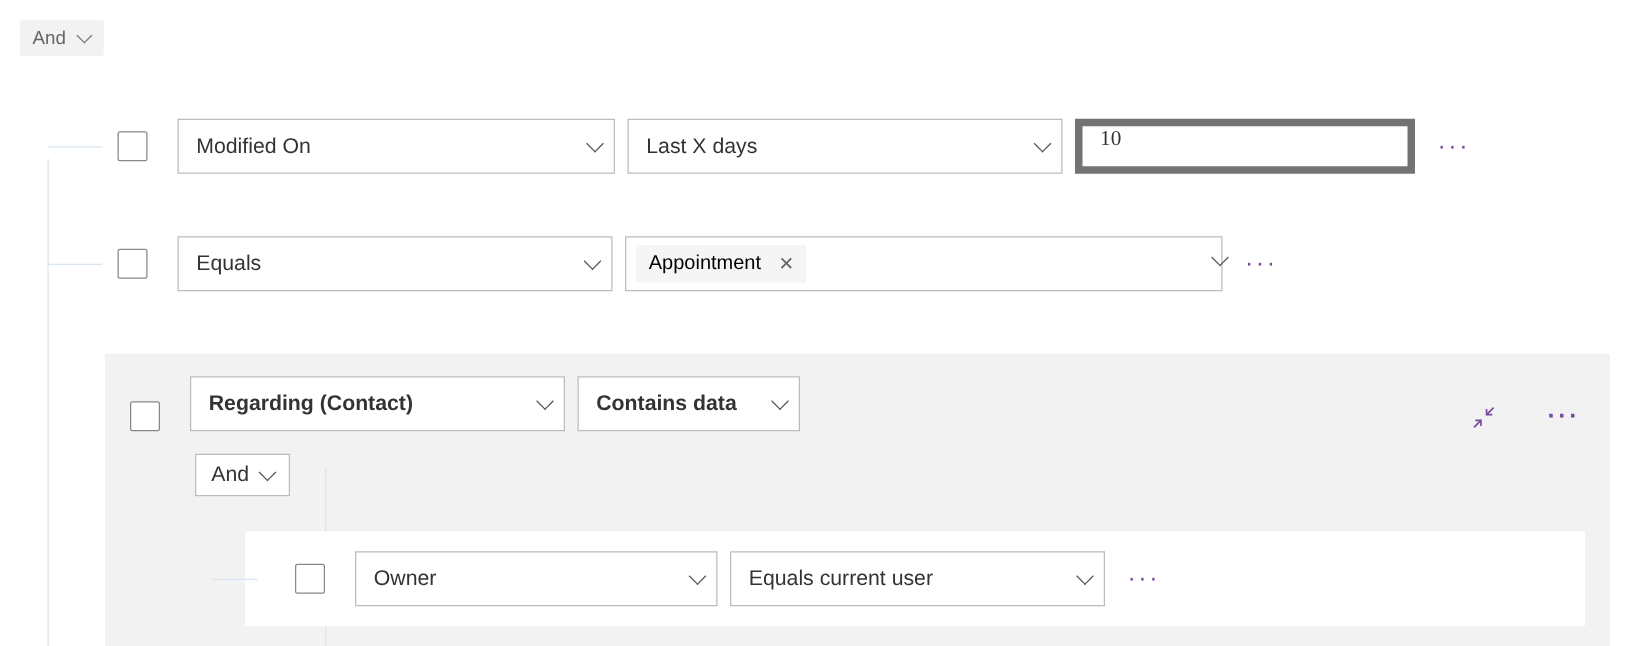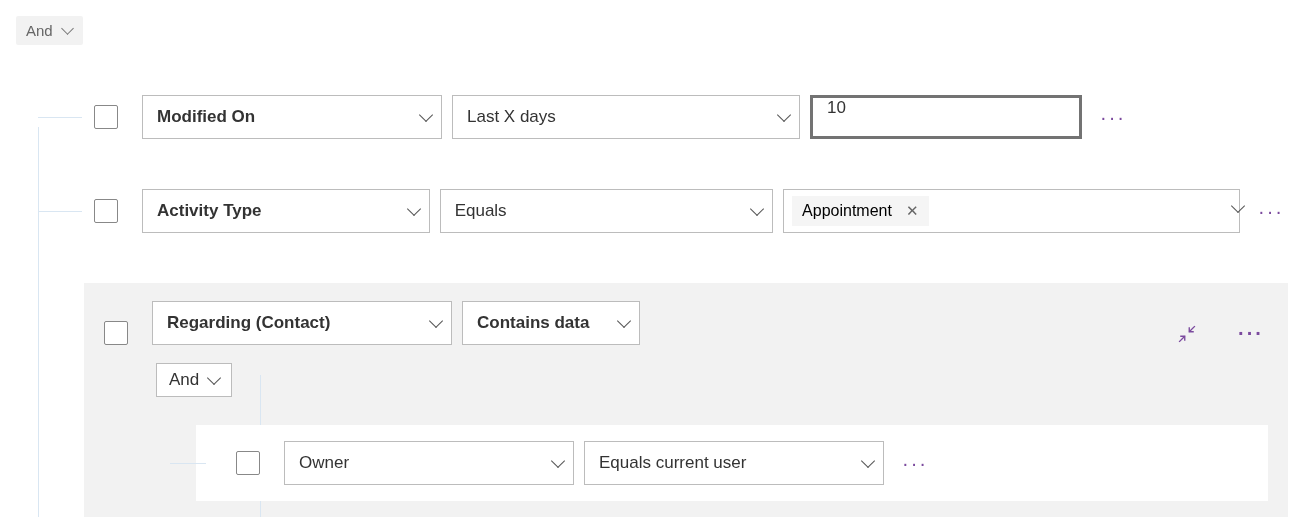--- a/index.html
+++ b/index.html
@@ -105,27 +105,28 @@
       cursor: pointer;
       margin-right: 10px;
     }
     .dropdown .chev-area {
       width: 16px;
       display: flex;
       justify-content: flex-end;
     }
 
     .textbox {
-      border: 3px solid #737373;
+      border: 6px solid #737373;
       background: #fff;
       height: 44px;
       padding: 0 14px;
       font-size: 17px;
       color: #333;
       margin-right: 10px;
+      font-family: Liberation Serif, serif;
     }
 
     .more-dots {
       color: #7b4a9e;
       font-size: 20px;
       letter-spacing: 2px;
       cursor: pointer;
       padding: 0 4px;
       margin-left: 4px;
     }
@@ -205,21 +206,21 @@
     }
     .nested-hline {
       position: absolute;
       left: -26px;
       top: 50%;
       width: 36px;
       height: 1px;
       background: #d9e6f2;
     }
 
-    .w-field  { width: 300px; font-weight: bold; }
+    .w-field  { width: 350px; }
     .w-op     { width: 348px; }
     .w-val    { width: 272px; }
     .w-tagrow { width: 478px; }
     .w-field2 { width: 300px; }
     .w-op2    { width: 178px; gap: 16px; }
     .w-field3 { width: 290px; text-align: right; }
     .w-op3    { width: 300px; }
   </style>
 </head>
 <body>
@@ -251,26 +252,20 @@
       </div>
       <div class="textbox w-val">
         <span>10</span>
       </div>
       <div class="more-dots">···</div>
     </div>
 
     <div class="condition-row">
       <div class="hline"></div>
       <div class="row-checkbox"></div>
-      <div class="dropdown w-field">
-        <span>Activity Type</span>
-        <span class="chev-area">
-            <span class="chevron-down big"></span>
-          </span>
-      </div>
       <div class="dropdown w-op">
         <span>Equals</span>
         <span class="chev-area">
             <span class="chevron-down big"></span>
           </span>
       </div>
       <div class="tag-row w-tagrow">
         <span class="tag">
           <span>Appointment</span>
           <span class="tag-remove">✕</span>

